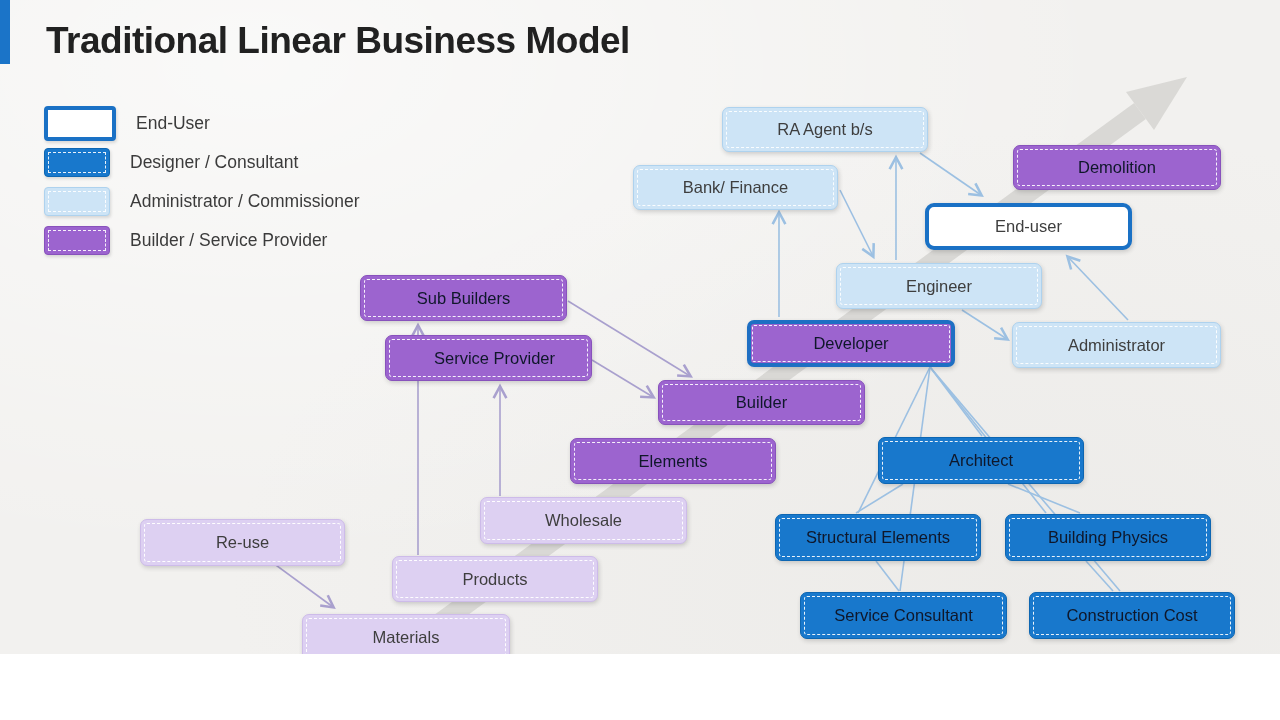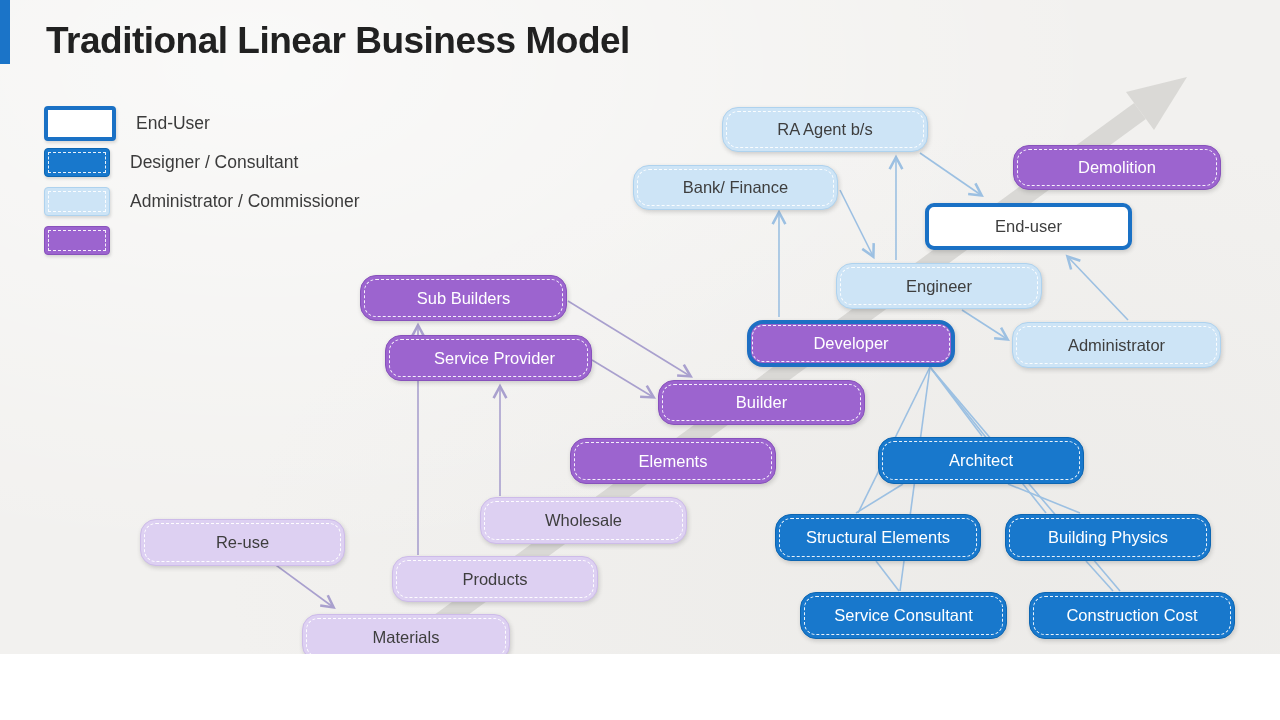--- a/index.html
+++ b/index.html
@@ -25,27 +25,27 @@
   
   .f-enduser{background:#ffffff;border:4px solid #1a71c5;}
   .f-admin{background:#cde4f6;border:1px solid #aed2ee;outline:1px dashed rgba(255,255,255,.9);outline-offset:-5px;}
   .f-designer{background:#1878cc;border:1px solid #0d66b2;outline:1px dashed rgba(255,255,255,.9);outline-offset:-5px;}
   .f-builder{background:#9c64cf;border:1px solid #8852bc;outline:1px dashed rgba(255,255,255,.9);outline-offset:-5px;}
   .f-industry{background:#ddd0f2;border:1px solid #cdbbe9;outline:1px dashed rgba(255,255,255,.95);outline-offset:-5px;}
   .f-developer{background:#9c64cf;border:4px solid #1e6fc3;outline:1px dashed rgba(255,255,255,.9);outline-offset:-6px;}
   
   .node{
     position:absolute;display:flex;align-items:center;justify-content:center;
-    border-radius:16px;box-sizing:border-box;z-index:2;
+    border-radius:7px;box-sizing:border-box;z-index:2;
     box-shadow:1px 2px 4px rgba(70,70,70,.22);
     font-size:16.5px;
   }
   .node.f-enduser{border-radius:9px;}
   .t-dark{color:#3e3e3e;}
-  .t-white{color:#ffffff;}
+  .t-white{color:#0f172a;}
   svg.edges{position:absolute;left:0;top:0;z-index:1;}
 </style>
 </head>
 <body>
 
 <div class="slide">
   <div class="accent-bar"></div>
   <h1 class="title">Traditional Linear Business Model</h1>
 
   <svg class="edges" id="edges-svg" width="1280" height="720" viewBox="0 0 1280 720">
@@ -93,20 +93,21 @@
       <div class="legend-row">
         <div class="swatch f-designer"></div>
         <span class="legend-label">Designer / Consultant</span>
       </div>
       <div class="legend-row">
         <div class="swatch f-admin"></div>
         <span class="legend-label">Administrator / Commissioner</span>
       </div>
       <div class="legend-row">
         <div class="swatch f-builder"></div>
+        <span class="legend-label">Builder / Service Provider</span>
       </div>
     </div>
   <div id="nodes">
       <div class="node f-admin t-dark" style="left: 722px; top: 107px; width: 206px; height: 45px;">
         <span>RA Agent b/s</span>
       </div>
       <div class="node f-admin t-dark" style="left: 633px; top: 165px; width: 205px; height: 45px;">
         <span>Bank/ Finance</span>
       </div>
       <div class="node f-builder t-white" style="left: 1013px; top: 145px; width: 208px; height: 45px;">

